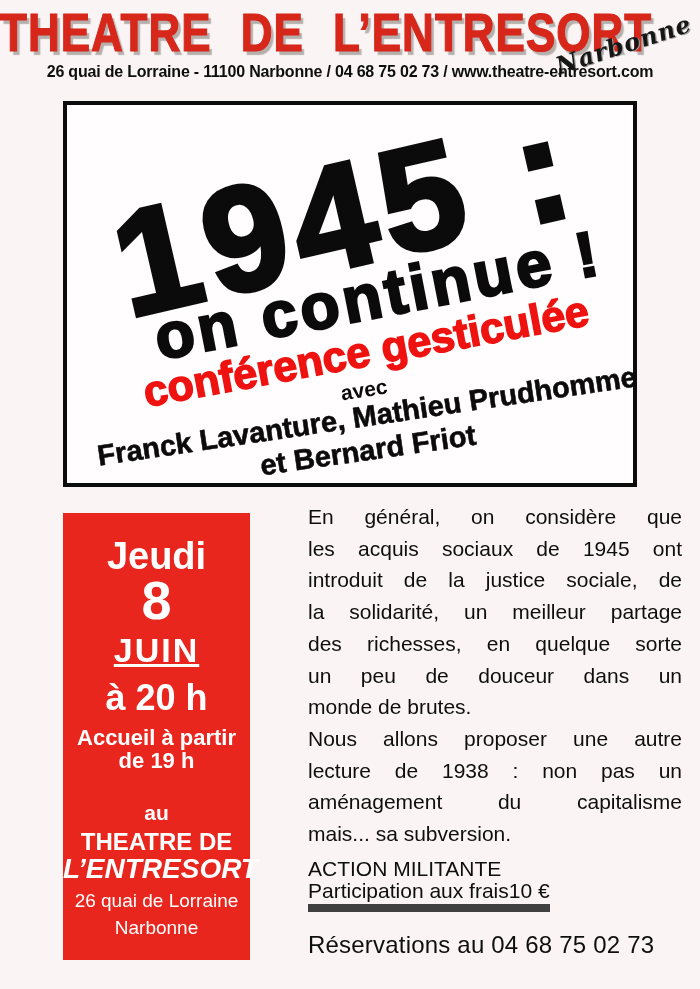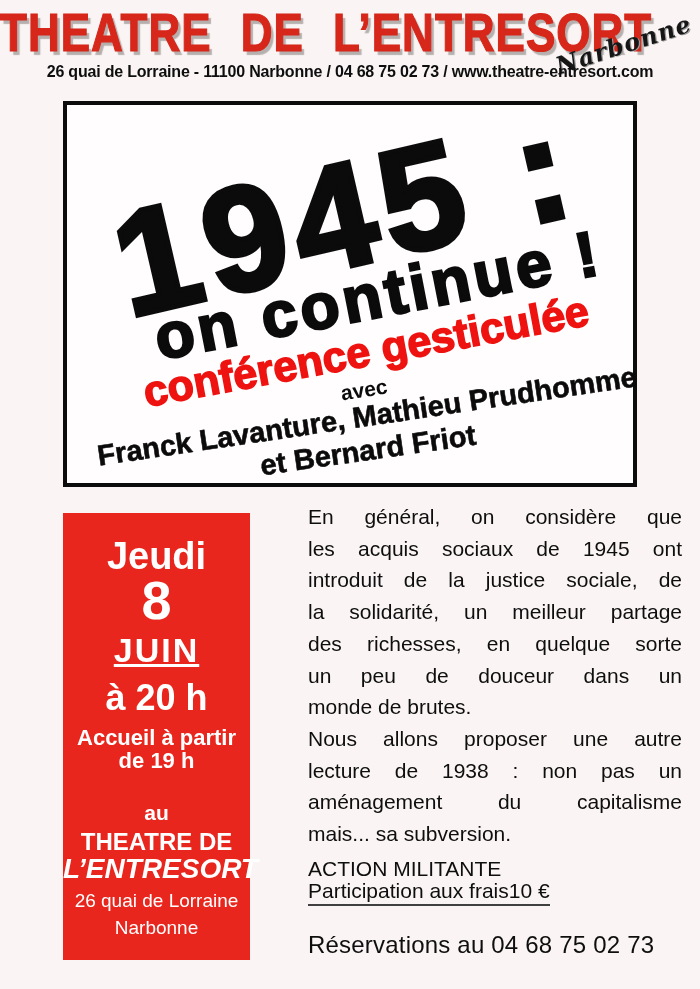--- a/index.html
+++ b/index.html
@@ -90,21 +90,21 @@
     font-size:21px;line-height:31.7px;color:#0e0e0e;
   }
   .jline{text-align:justify;text-align-last:justify;}
   .jline.last{text-align-last:left;}
   
   .action-line{
     position:absolute;left:308px;top:857px;font-size:21px;color:#0e0e0e;
   }
   .participation-line{
     position:absolute;left:308px;top:879px;font-size:21px;color:#0e0e0e;
-    border-bottom:2px solid #404040;padding-bottom:1px;
+    border-bottom:8px solid #404040;padding-bottom:1px;
   }
   .reservations-line{
     position:absolute;left:308px;top:931px;font-size:24px;color:#0e0e0e;
     letter-spacing:0.2px;
   }
 </style>
 </head>
 <body>
 
 <div class="title-wrap">

